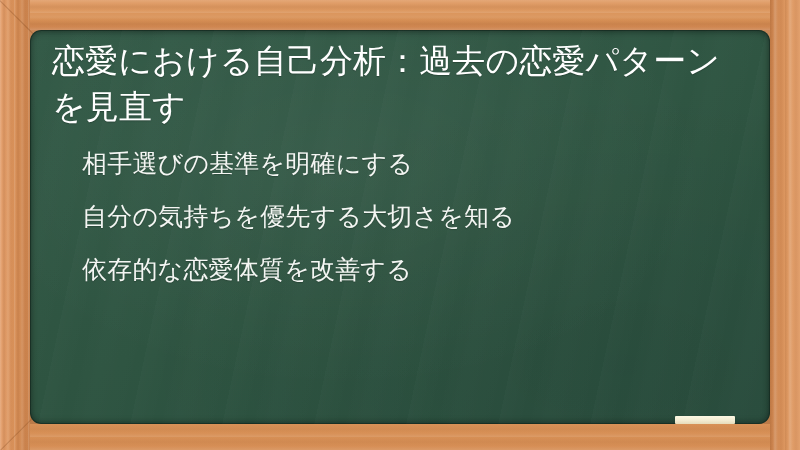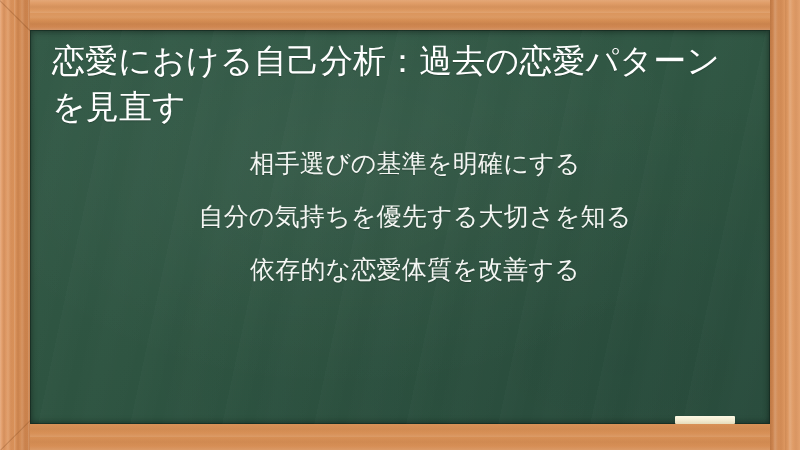--- a/index.html
+++ b/index.html
@@ -118,20 +118,21 @@
     bottom: 26px;
     background:
       radial-gradient(ellipse at 42% 36%, rgba(255,255,255,0.045), rgba(0,0,0,0.00) 62%),
       radial-gradient(ellipse at 80% 85%, rgba(0,0,0,0.07), rgba(0,0,0,0.00) 60%),
       linear-gradient(160deg, #335a47 0%, #2e5441 55%, #2b5040 100%);
     box-shadow:
       inset 0 0 0 1px rgba(22,45,34,0.85),
       inset 0 2px 7px rgba(0,0,0,0.34),
       inset 0 -2px 6px rgba(0,0,0,0.26);
     overflow: hidden;
+    border-radius: 11px;
   }
 
   
   .board::before {
     content: "";
     position: absolute;
     inset: 0;
     background-image:
       repeating-linear-gradient(102deg,
         rgba(255,255,255,0.016) 0px,
@@ -166,21 +167,20 @@
     padding: 0 0 0 30px;
   }
   .bullets li {
     color: #f4f6f3;
     font-size: 25px;
     line-height: 1.0;
     font-weight: 400;
     margin: 0 0 28px 0;
     letter-spacing: 0.2px;
     text-shadow: 0 1px 1px rgba(0,0,0,0.20);
-    text-align: center;
   }
   .bullets li:last-child { margin-bottom: 0; }
 
   
   .chalk {
     position: absolute;
     left: 645px;
     bottom: 0px;
     width: 60px;
     height: 8px;

